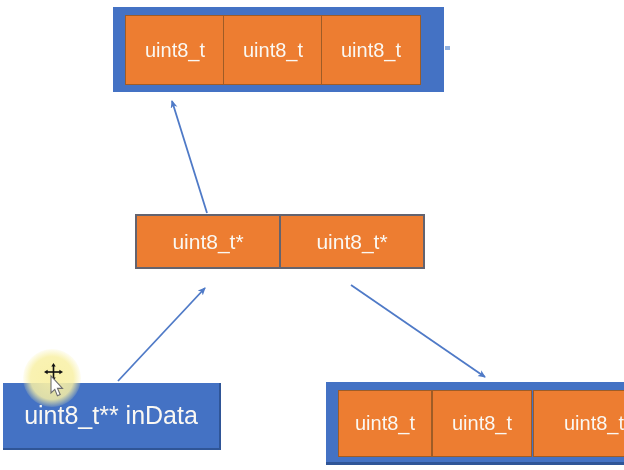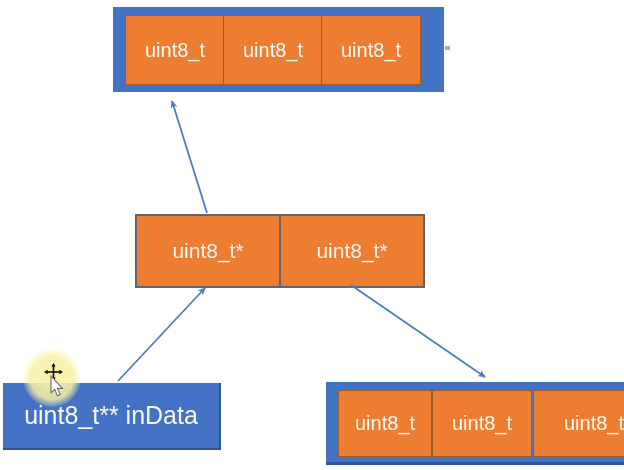--- a/index.html
+++ b/index.html
@@ -49,21 +49,21 @@
     position: absolute;
     left: 445px; top: 46px;
     width: 5px; height: 4px;
     background: #8fb0e0;
     z-index: 1;
   }
 
   
   .mid-array {
     left: 135px; top: 214px;
-    width: 290px; height: 74px;
+    width: 290px; height: 55px;
     background: var(--orange, #ED7D31);
     border: 2px solid var(--gray-border, #63636f);
     display: flex;
     z-index: 1;
   }
   .mid-array .cell {
     flex: 1 1 50%;
     color: var(--text-light, #faf8f3);
     font-size: 21px;
     display: flex; align-items: center; justify-content: center;

